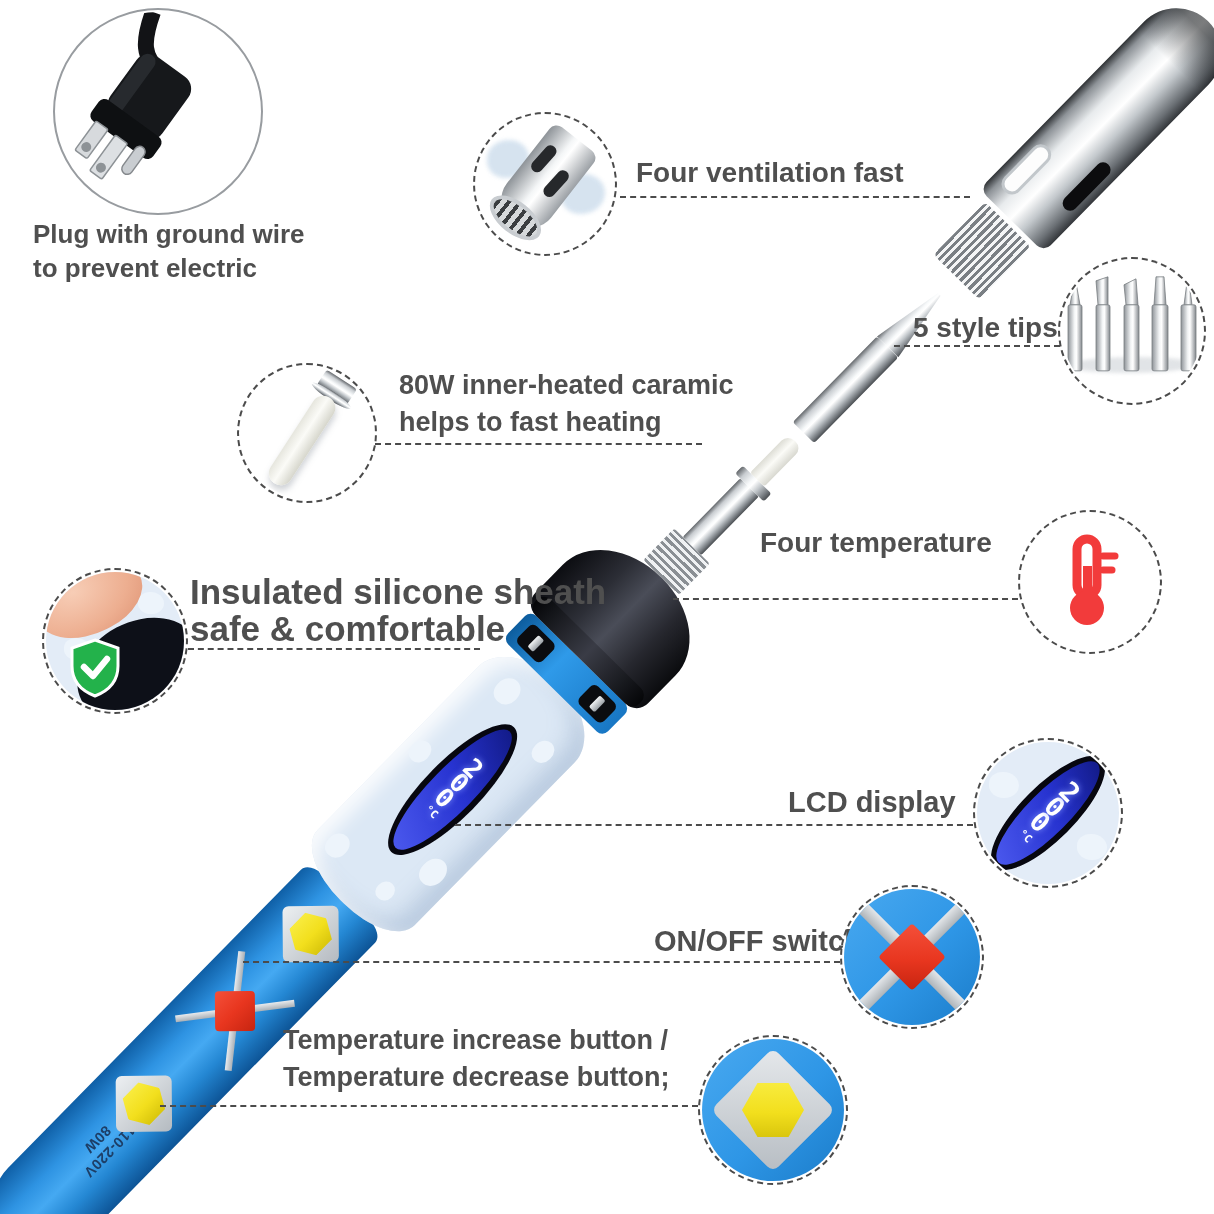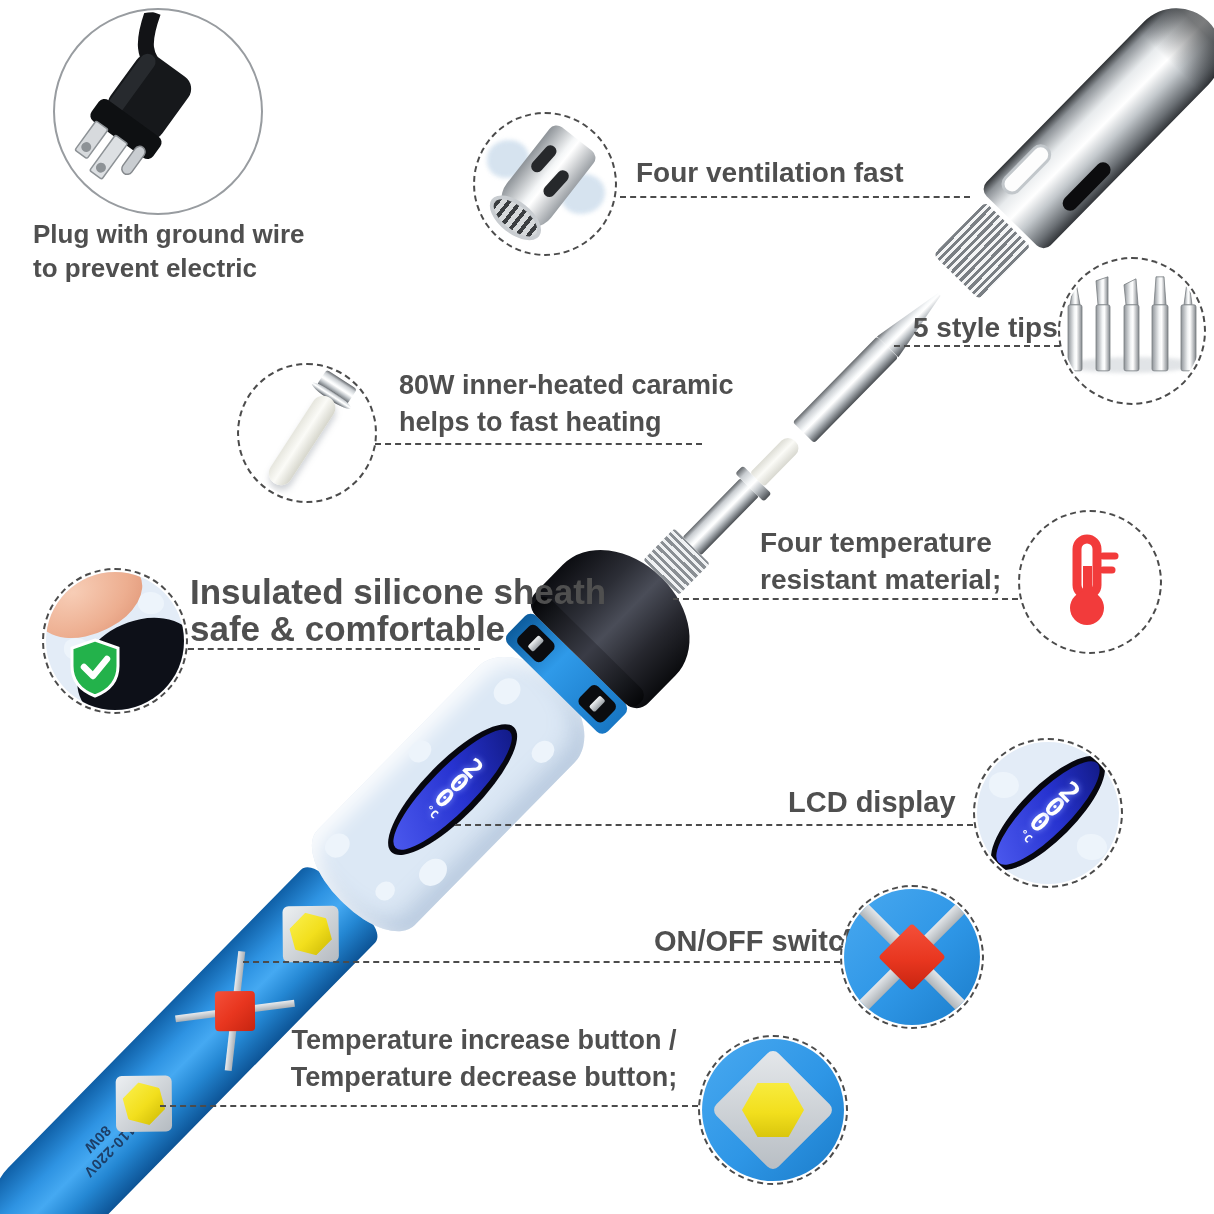--- a/index.html
+++ b/index.html
@@ -244,21 +244,20 @@
     </div>
   </div>
   <div class="label" style="left:399px;top:367px;font-size:27px;line-height:37px;">
     <div>80W inner-heated caramic</div>
     <div>helps to fast heating</div>
   </div>
   <div class="dash-line" style="left:375px;top:443px;width:327px;"></div>
 
   <div class="label" style="left:760px;top:524px;font-size:28px;line-height:37px;">
     <div>Four temperature</div>
-    <div>resistant material;</div>
   </div>
   <div class="dash-line" style="left:673px;top:598px;width:345px;"></div>
   <div class="callout" style="left:1018px;top:510px;width:144px;height:144px;">
     <div class="clip" style="display:flex;align-items:center;justify-content:center;">
       <svg width="74" height="96" viewBox="0 0 74 96">
         <rect x="24" y="5" width="20" height="56" rx="10" fill="#FFF" stroke="#F23B3B" style="stroke:var(--thermo-red);" stroke-width="9"></rect>
         <circle cx="34" cy="74" r="17" style="fill:var(--thermo-red);"></circle>
         <rect x="30" y="32" width="9" height="40" style="fill:var(--thermo-red);"></rect>
         <line x1="50" y1="22" x2="62" y2="22" style="stroke:var(--thermo-red);" stroke-width="7" stroke-linecap="round"></line>
         <line x1="50" y1="36" x2="59" y2="36" style="stroke:var(--thermo-red);" stroke-width="7" stroke-linecap="round"></line>
@@ -309,21 +308,21 @@
   <div class="dash-line" style="left:243px;top:961px;width:597px;"></div>
   <div class="callout" style="left:840px;top:885px;width:144px;height:144px;">
     <div class="clip">
       <div class="blue-bg"></div>
       <div class="cross-bar" style="transform:translate(-50%,-50%) rotate(45deg);"></div>
       <div class="cross-bar" style="transform:translate(-50%,-50%) rotate(-45deg);"></div>
       <div class="big-red"></div>
     </div>
   </div>
 
-  <div class="label" style="left:283px;top:1022px;width:402px;font-size:27px;line-height:37px;text-align:center;">
+  <div class="label" style="left:283px;top:1022px;width:402px;font-size:27px;line-height:37px;text-align:left;">
     <div>Temperature increase button /</div>
     <div>Temperature decrease button;</div>
   </div>
   <div class="dash-line" style="left:160px;top:1105px;width:538px;"></div>
   <div class="callout" style="left:698px;top:1035px;width:150px;height:150px;">
     <div class="clip">
       <div class="blue-bg"></div>
       <div class="big-diamond"></div>
       <div class="big-hex"></div>
     </div>

